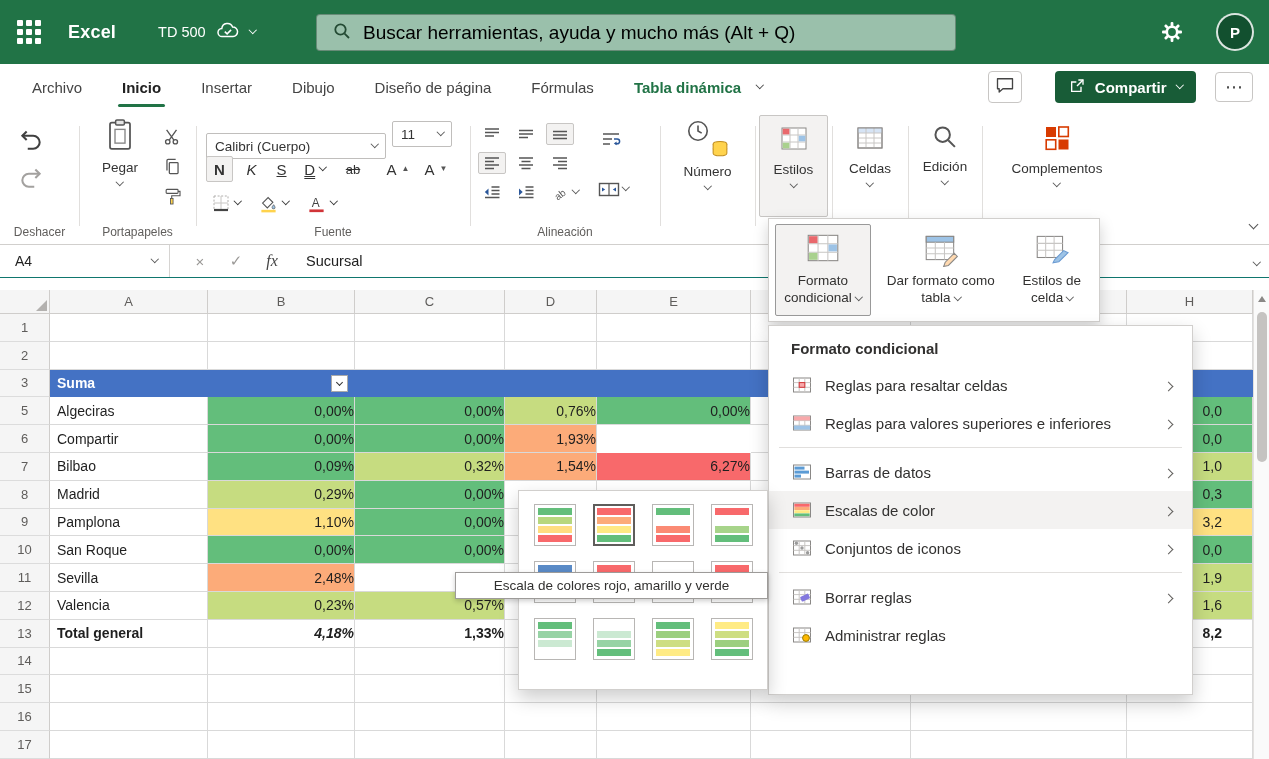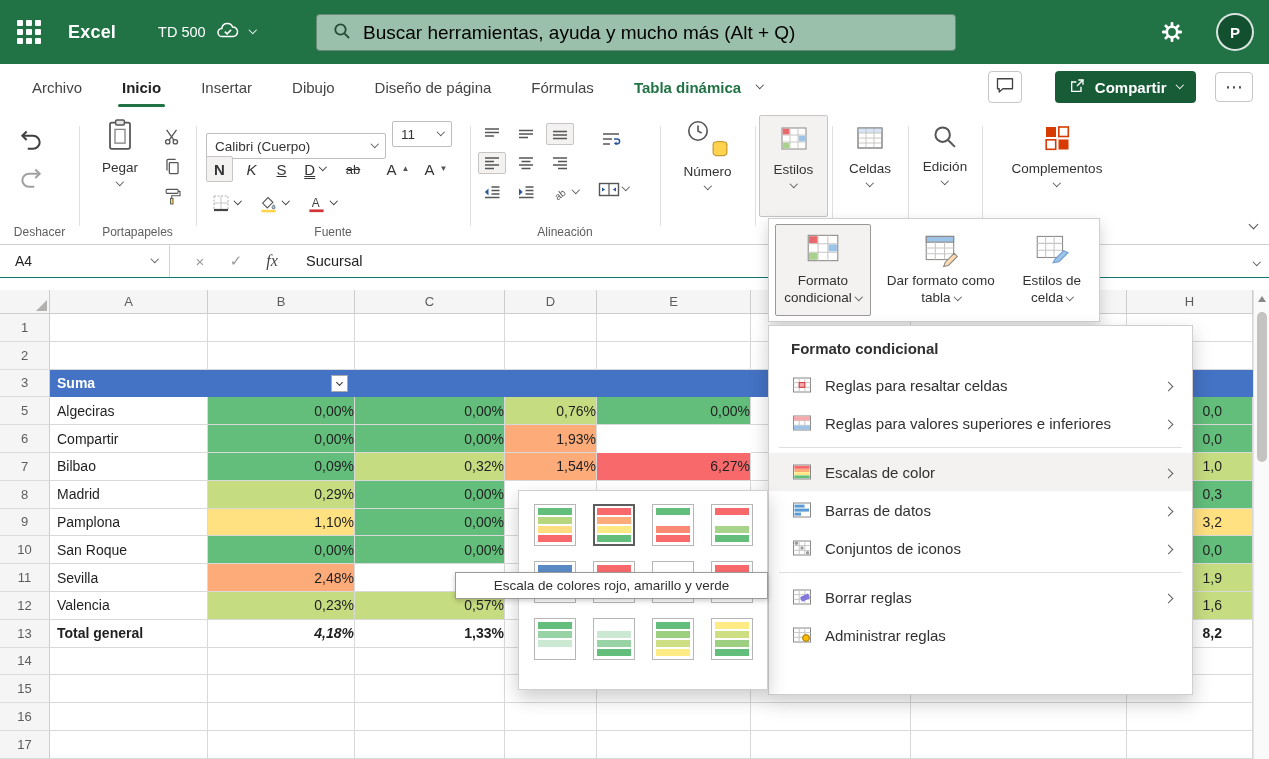--- a/index.html
+++ b/index.html
@@ -738,49 +738,49 @@
               <rect x="1.5" y="3" width="17" height="14" fill="#fff" stroke="#8a8886"></rect>
               <path d="M1.5 7.6h17M1.5 12.3h17M7.2 3v14M12.8 3v14" stroke="#c8c6c4" fill="none"></path>
               <rect x="1.9" y="3.4" width="16.2" height="4" fill="#f8a9ab"></rect>
               <rect x="1.9" y="12.6" width="16.2" height="4" fill="#9dc3e6"></rect>
             </svg>
           </span>
           <span class="cf-lab">Reglas para valores superiores e inferiores</span>
           <span class="cf-sub"><span class="chev r"></span></span>
         </div>
         <div class="cf-sep"></div>
+        <div class="cf-item">
+          <span class="cf-ico">
+            <svg width="20" height="20" viewBox="0 0 20 20">
+              <rect x="1.5" y="3" width="17" height="14" fill="#fff" stroke="#8a8886"></rect>
+              <rect x="2.5" y="4.6" width="10" height="3" fill="#5b9bd5"></rect>
+              <rect x="2.5" y="8.6" width="14.5" height="3" fill="#5b9bd5"></rect>
+              <rect x="2.5" y="12.6" width="6.5" height="3" fill="#5b9bd5"></rect>
+            </svg>
+          </span>
+          <span class="cf-lab">Barras de datos</span>
+          <span class="cf-sub"><span class="chev r"></span></span>
+        </div>
         <div class="cf-item hl">
           <span class="cf-ico">
             <svg width="20" height="20" viewBox="0 0 20 20">
               <rect x="1.5" y="3" width="17" height="14" fill="#fff" stroke="#8a8886"></rect>
               <rect x="2.3" y="3.8" width="15.4" height="3" fill="#f8696b"></rect>
               <rect x="2.3" y="7" width="15.4" height="3" fill="#fcab79"></rect>
               <rect x="2.3" y="10.2" width="15.4" height="3" fill="#ffe984"></rect>
               <rect x="2.3" y="13.4" width="15.4" height="2.8" fill="#63be7b"></rect>
             </svg>
           </span>
           <span class="cf-lab">Escalas de color</span>
           <span class="cf-sub"><span class="chev r"></span></span>
         </div>
         <div class="cf-item">
           <span class="cf-ico">
             <svg width="20" height="20" viewBox="0 0 20 20">
               <rect x="1.5" y="3" width="17" height="14" fill="#fff" stroke="#8a8886"></rect>
-              <rect x="2.5" y="4.6" width="10" height="3" fill="#5b9bd5"></rect>
-              <rect x="2.5" y="8.6" width="14.5" height="3" fill="#5b9bd5"></rect>
-              <rect x="2.5" y="12.6" width="6.5" height="3" fill="#5b9bd5"></rect>
-            </svg>
-          </span>
-          <span class="cf-lab">Barras de datos</span>
-          <span class="cf-sub"><span class="chev r"></span></span>
-        </div>
-        <div class="cf-item">
-          <span class="cf-ico">
-            <svg width="20" height="20" viewBox="0 0 20 20">
-              <rect x="1.5" y="3" width="17" height="14" fill="#fff" stroke="#8a8886"></rect>
               <path d="M1.5 7.6h17M1.5 12.3h17M7.2 3v14M12.8 3v14" stroke="#c8c6c4" fill="none"></path>
               <circle cx="4.4" cy="5.3" r="1.7" fill="#9a9a9a"></circle>
               <circle cx="10" cy="10" r="1.7" fill="#9a9a9a"></circle>
               <circle cx="15.6" cy="14.7" r="1.7" fill="#9a9a9a"></circle>
             </svg>
           </span>
           <span class="cf-lab">Conjuntos de iconos</span>
           <span class="cf-sub"><span class="chev r"></span></span>
         </div>
         <div class="cf-sep"></div>

